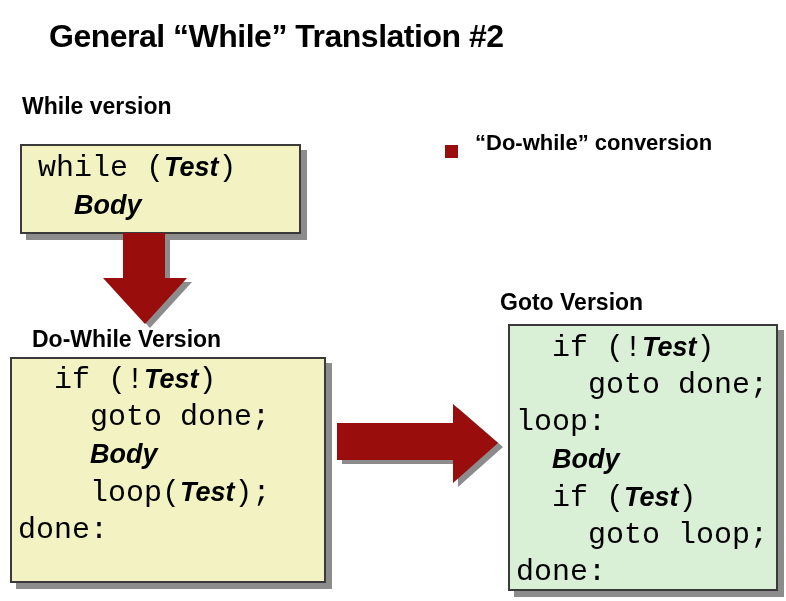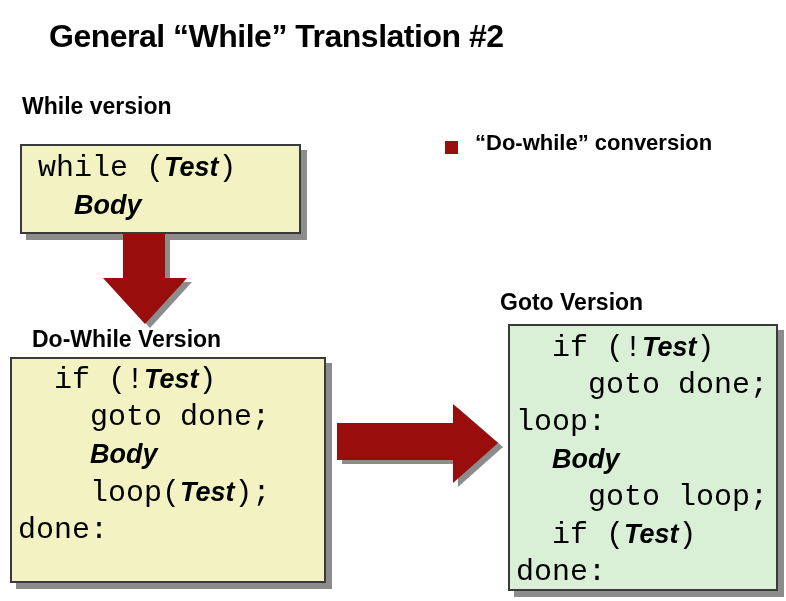--- a/index.html
+++ b/index.html
@@ -54,21 +54,21 @@
     font-style:italic;font-weight:700;
     font-size:27px;
   }
   .mono{
     font-family:"Liberation Mono","DejaVu Sans Mono",monospace;
   }
   .bullets{
     position:absolute;left:413px;top:128px;
     display:flex;flex-direction:column;gap:13px;
   }
-  .bullet-item{display:flex;align-items:center;gap:17px;padding-left:32px;}
+  .bullet-item{display:flex;align-items:flex-end;gap:17px;padding-left:32px;}
   .bullet-square{
     flex:0 0 auto;
     width:13px;height:13px;background:var(--accent);
     margin-top:8px;
   }
   .bullet-text{
     font-size:22px;font-weight:700;color:#000;line-height:30px;
     white-space:nowrap;
   }
   .arrow{position:absolute;}
@@ -120,19 +120,19 @@
     <polygon class="arrow-fill" points="0,21 116,21 116,2 161,41 116,81 116,58 0,58"></polygon>
   </svg>
 
   <div class="label" id="lbl-goto">Goto Version</div>
   <div class="code-box green" id="box-goto">
     <div class="code">
         <div class="code-line"><span>  if (!</span><span class="var">Test</span><span>)</span></div>
         <div class="code-line"><span>    goto done;</span></div>
         <div class="code-line"><span>loop:</span></div>
         <div class="code-line"><span>  </span><span class="var">Body</span></div>
+        <div class="code-line"><span>  if (</span><span class="var">Test</span><span>)</span></div>
         <div class="code-line"><span>    goto loop;</span></div>
-        <div class="code-line"><span>  if (</span><span class="var">Test</span><span>)</span></div>
         <div class="code-line"><span>done:</span></div>
       </div>
   </div>
 
 </div>
 
 </body></html>

